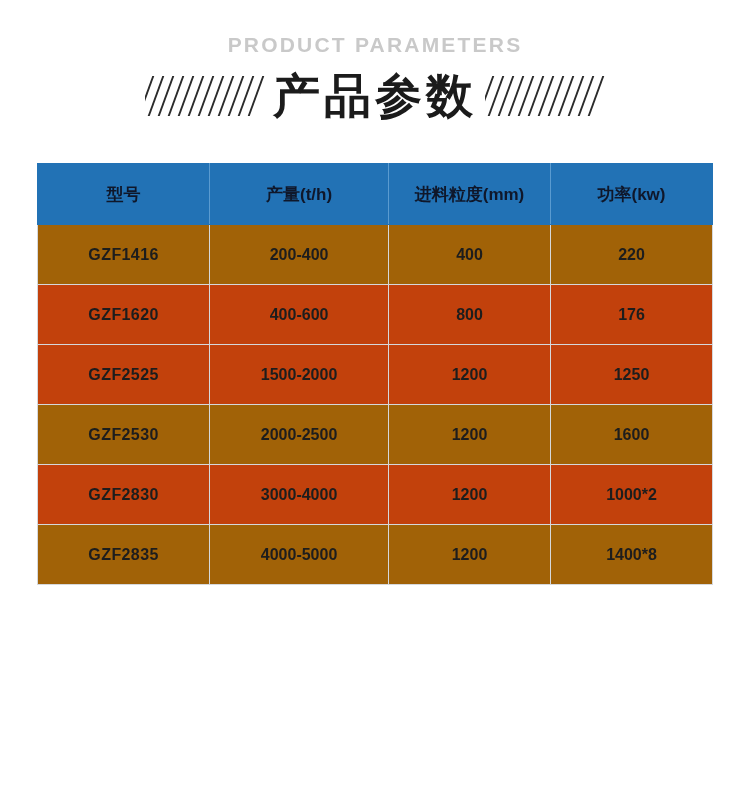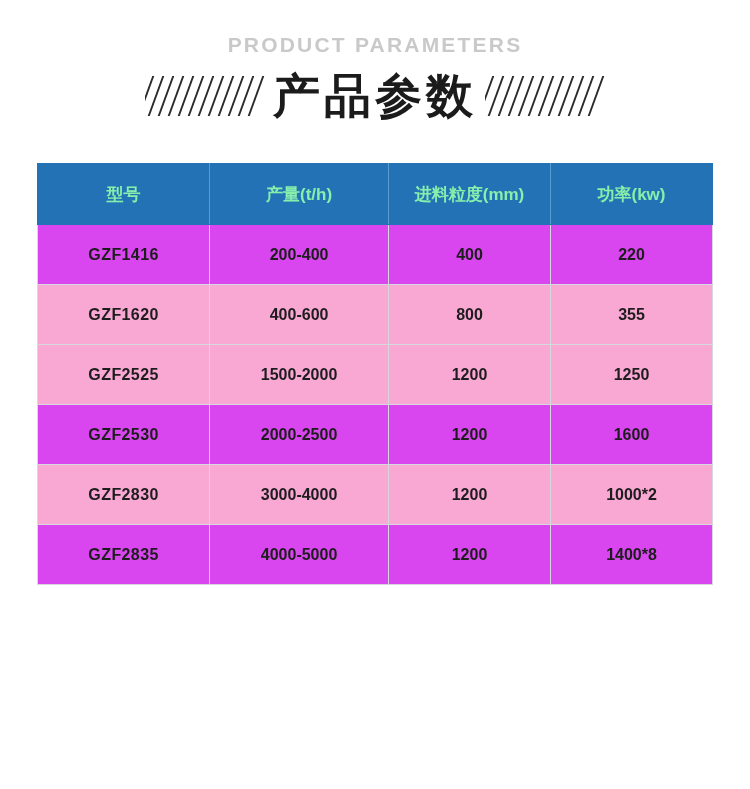--- a/index.html
+++ b/index.html
@@ -73,34 +73,34 @@
     border: 1px solid #d5d8dc;
     text-align: center;
     font-size: 16px;
     color: #1d1d1d;
     font-weight: bold;
     height: 57px;
     vertical-align: middle;
   }
   table.params thead th {
     background: #2272b5;
-    color: #86efac;
+    color: #0f172a;
     font-size: 17px;
     height: 58px;
     border: 1px solid #2272b5;
     border-right-color: #5a9bd0;
   }
   table.params thead th:last-child {
     border-right-color: #2272b5;
   }
   table.params tbody tr {
-    background: #d946ef;
+    background: #a16207;
   }
   table.params tbody tr.alt {
-    background: #f9a8d4;
+    background: #c2410c;
   }
   table.params tbody td:first-child {
     letter-spacing: 0.4px;
   }
   .col-0 { width: 25.5%; }
   .col-1 { width: 26.5%; }
   .col-2 { width: 24%; }
   .col-3 { width: 24%; }
 </style>
 </head>
@@ -163,21 +163,21 @@
         <tr>
           <td>GZF1416</td>
           <td>200-400</td>
           <td>400</td>
           <td>220</td>
         </tr>
         <tr class="alt">
           <td>GZF1620</td>
           <td>400-600</td>
           <td>800</td>
-          <td>355</td>
+          <td>176</td>
         </tr>
         <tr class="alt">
           <td>GZF2525</td>
           <td>1500-2000</td>
           <td>1200</td>
           <td>1250</td>
         </tr>
         <tr>
           <td>GZF2530</td>
           <td>2000-2500</td>

